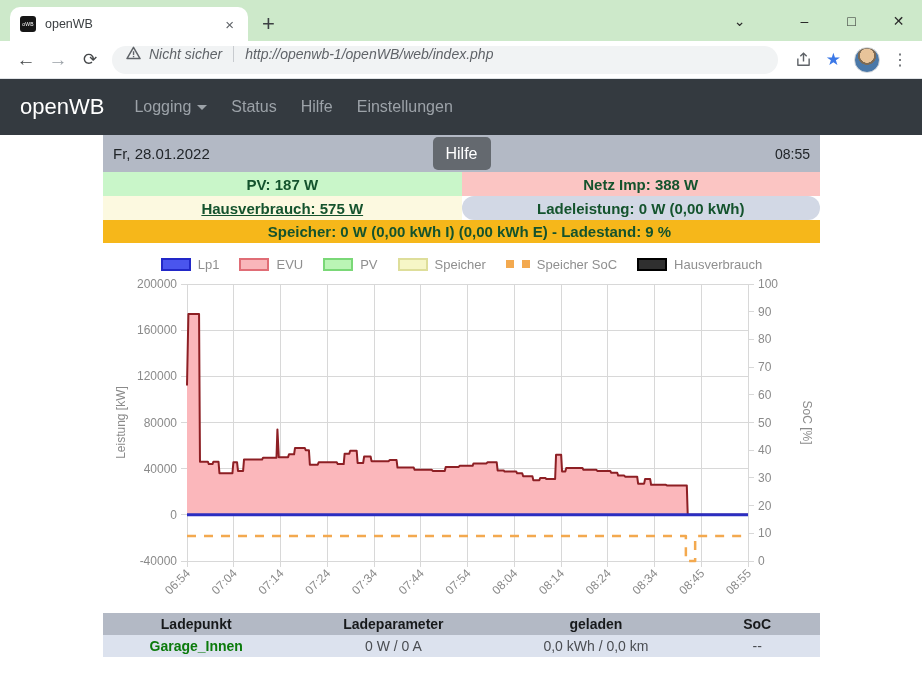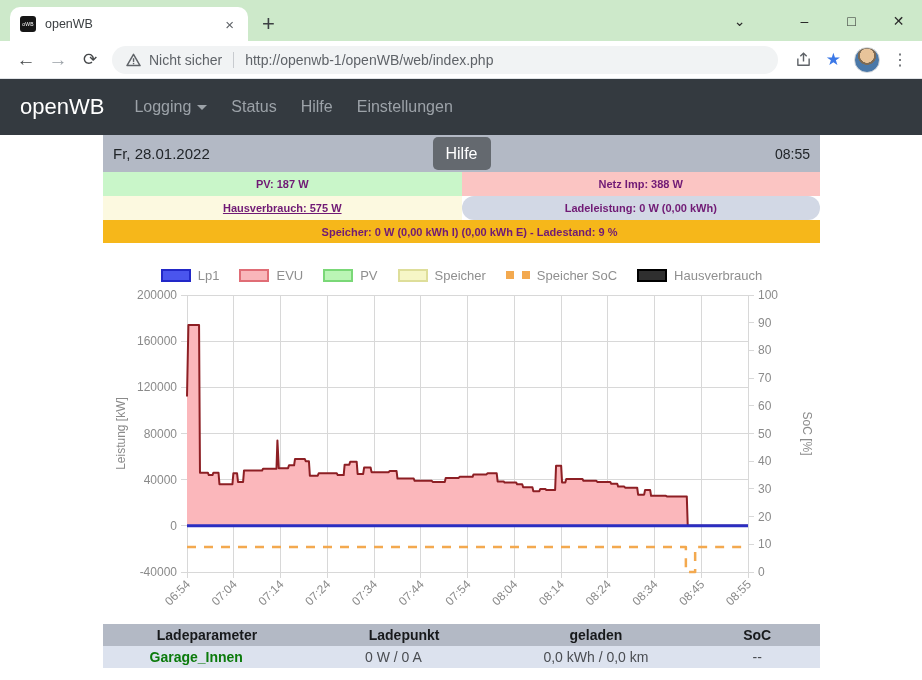--- a/index.html
+++ b/index.html
@@ -32,21 +32,21 @@
   
   .addressbar {
     height: 38px; background: #fff; display: flex; align-items: center;
     padding: 0 10px; border-bottom: 1px solid #e0e3e6;
   }
   .navbtn { font-size: 19px; color: #444749; width: 32px; text-align: center; line-height: 1; }
   .navbtn.fwd { color: #9aa0a6; }
   .navbtn.reload { font-size: 17px; }
   .omnibox {
     flex: 1; height: 28px; background: #f1f3f4; border-radius: 14px; margin: 0 10px 0 6px;
-    display: flex; align-items: center; padding: 0 14px; font-size: 14px; color: #5f6368;
+    display: flex; padding: 0 14px; font-size: 14px; color: #5f6368; font-style: italic;
   }
   .warn-ico { margin-right: 8px; display: flex; }
   .omni-sep { width: 1px; height: 16px; background: #c8cbcf; margin: 0 11px; }
   .omni-url { white-space: nowrap; overflow: hidden; }
   .bar-ico { margin: 0 7px; display: flex; align-items: center; color: #5f6368; }
   .star { color: #3b78e7; font-size: 17px; }
   .avatar {
     width: 26px; height: 26px; border-radius: 50%; margin: 0 6px;
     background: radial-gradient(circle at 50% 32%, #e8c49a 0 34%, #7c6a55 36% 44%, #4a78a8 46% 100%);
     border: 1px solid #d5d8db;
@@ -73,27 +73,27 @@
   .datebar .time { font-size: 14px; }
   .stopbtn {
     position: absolute; left: 50%; transform: translateX(-50%); top: 2px;
     height: 33px; padding: 0 13px; background: #64696f; border: none; border-radius: 5px;
     color: #fff; font-size: 16px; font-family: inherit;
   }
 
   .statusrow { display: flex; }
   .statuscell {
     height: 24px; display: flex; align-items: center; justify-content: center;
-    font-size: 11px; font-weight: bold; color: #701a75;
+    font-size: 15px; font-weight: bold; color: #14532d;
   }
   .statuscell.half { width: 50%; }
   .statuscell.full { width: 100%; height: 23px; padding-left: 16px; }
 
   
-  .chart-block { margin-top: 19px; }
+  .chart-block { margin-top: 8px; }
   .legend { display: flex; justify-content: center; align-items: center; height: 26px; margin-top: 2px; }
   .legend-item { display: flex; align-items: center; margin: 0 10px; }
   .swatch { width: 30px; height: 13px; border: 2px solid; margin-right: 7px; }
   .swatch.dashed { width: 24px; height: 4px; border: 4px dashed; background: transparent !important; }
   .legend-label { font-size: 13px; color: #8f8f8f; white-space: nowrap; }
   svg text { font-family: "Liberation Sans", sans-serif; }
 
   
   .lp-table { margin-top: 2px; }
   .lp-head, .lp-row { display: flex; height: 22px; align-items: center; }
@@ -302,22 +302,22 @@
             <polyline points="84,237.83333333333334 645,237.83333333333334" fill="none" stroke="#7ad877" stroke-width="1.5" stroke-linejoin="round"></polyline>
             <polyline points="84,237.83333333333334 645,237.83333333333334" fill="none" stroke="#dede9a" stroke-width="1.5" stroke-linejoin="round"></polyline>
             <polyline points="84,237.83333333333334 645,237.83333333333334" fill="none" stroke="#333333" stroke-width="1.5" stroke-linejoin="round"></polyline>
             <polyline points="84,237.83333333333334 645,237.83333333333334" fill="none" stroke="#2b2ec1" stroke-width="3" stroke-linejoin="round"></polyline>
             <polyline points="84,259.07 582.8727272727272,259.07 582.8727272727272,284 592.1454545454545,284 592.1454545454545,259.07 645,259.07" fill="none" stroke="#f3a94f" stroke-width="2.5" stroke-linejoin="round" stroke-dasharray="9 8"></polyline>
           </svg>
       </div>
 
       <div class="lp-table">
         <div class="lp-head" id="lp-head">
+            <div class="lp-cell c1">Ladepunkt</div>
             <div class="lp-cell c2">Ladeparameter</div>
-            <div class="lp-cell c1">Ladepunkt</div>
             <div class="lp-cell c3">geladen</div>
             <div class="lp-cell c4">SoC</div>
           </div>
         <div id="lp-body">
             <div class="lp-row">
               <div class="lp-cell c1 name">Garage_Innen</div>
               <div class="lp-cell c2">0 W / 0 A</div>
               <div class="lp-cell c3">0,0 kWh / 0,0 km</div>
               <div class="lp-cell c4">--</div>
             </div>

